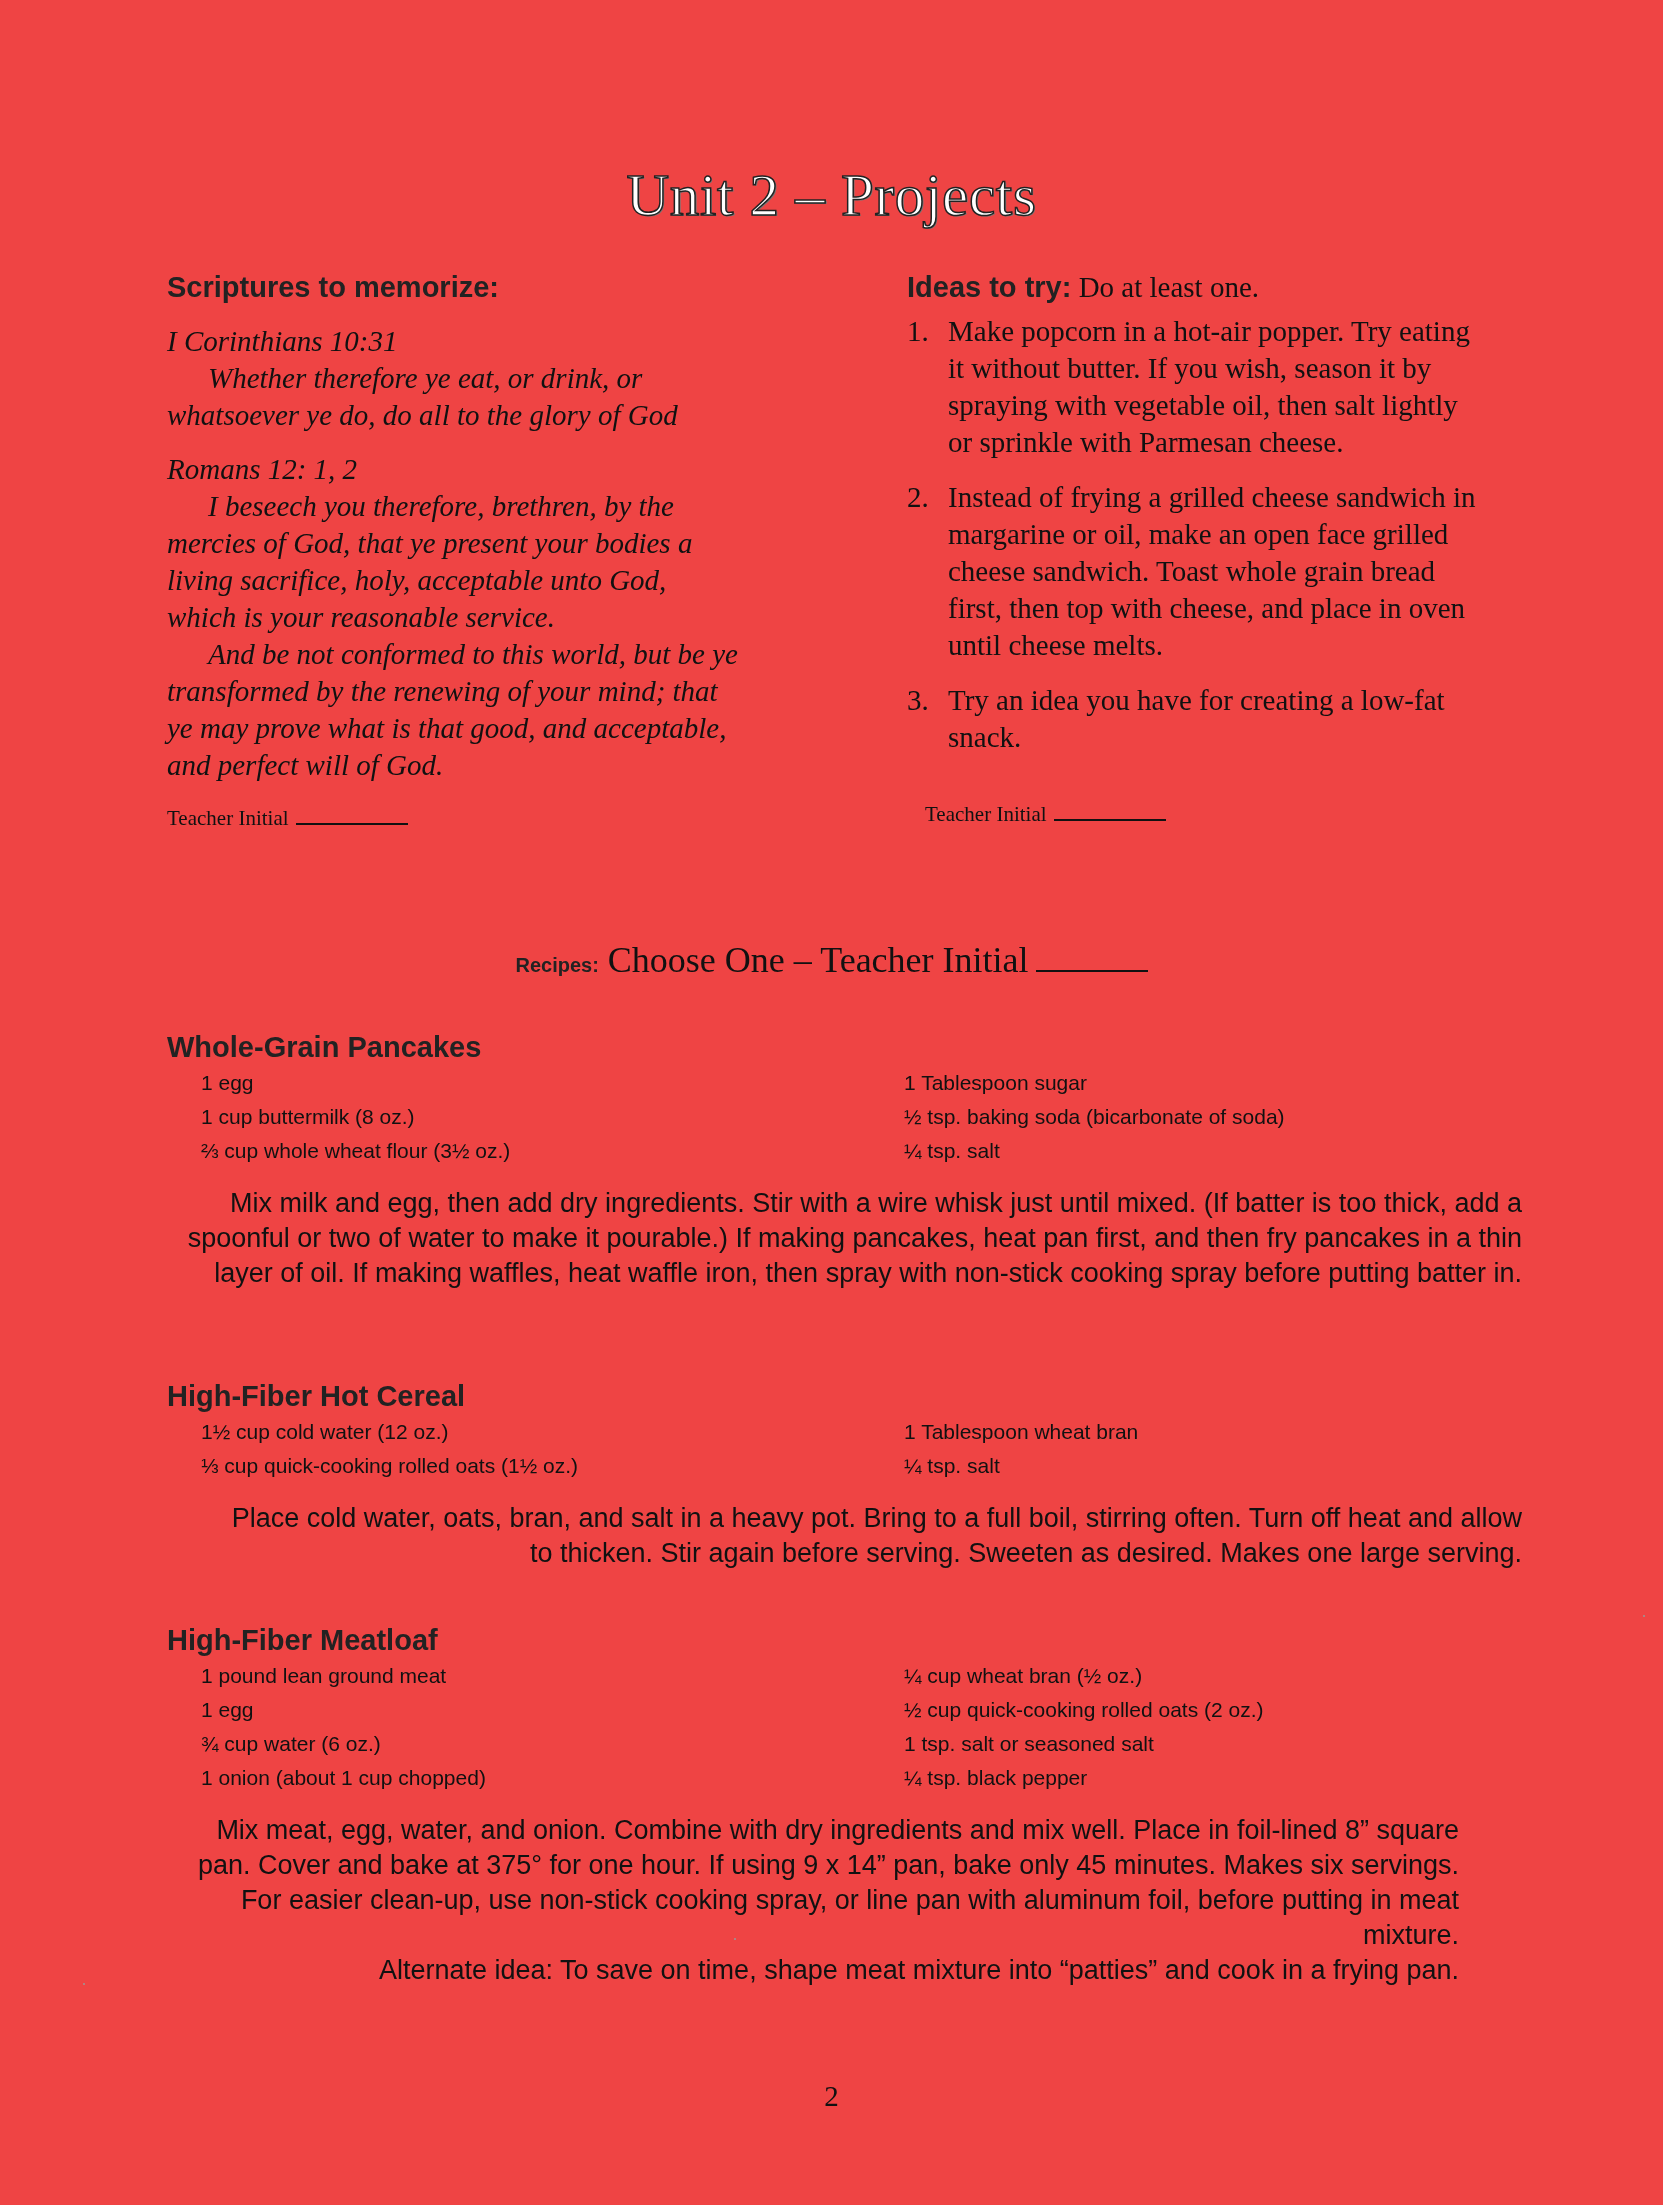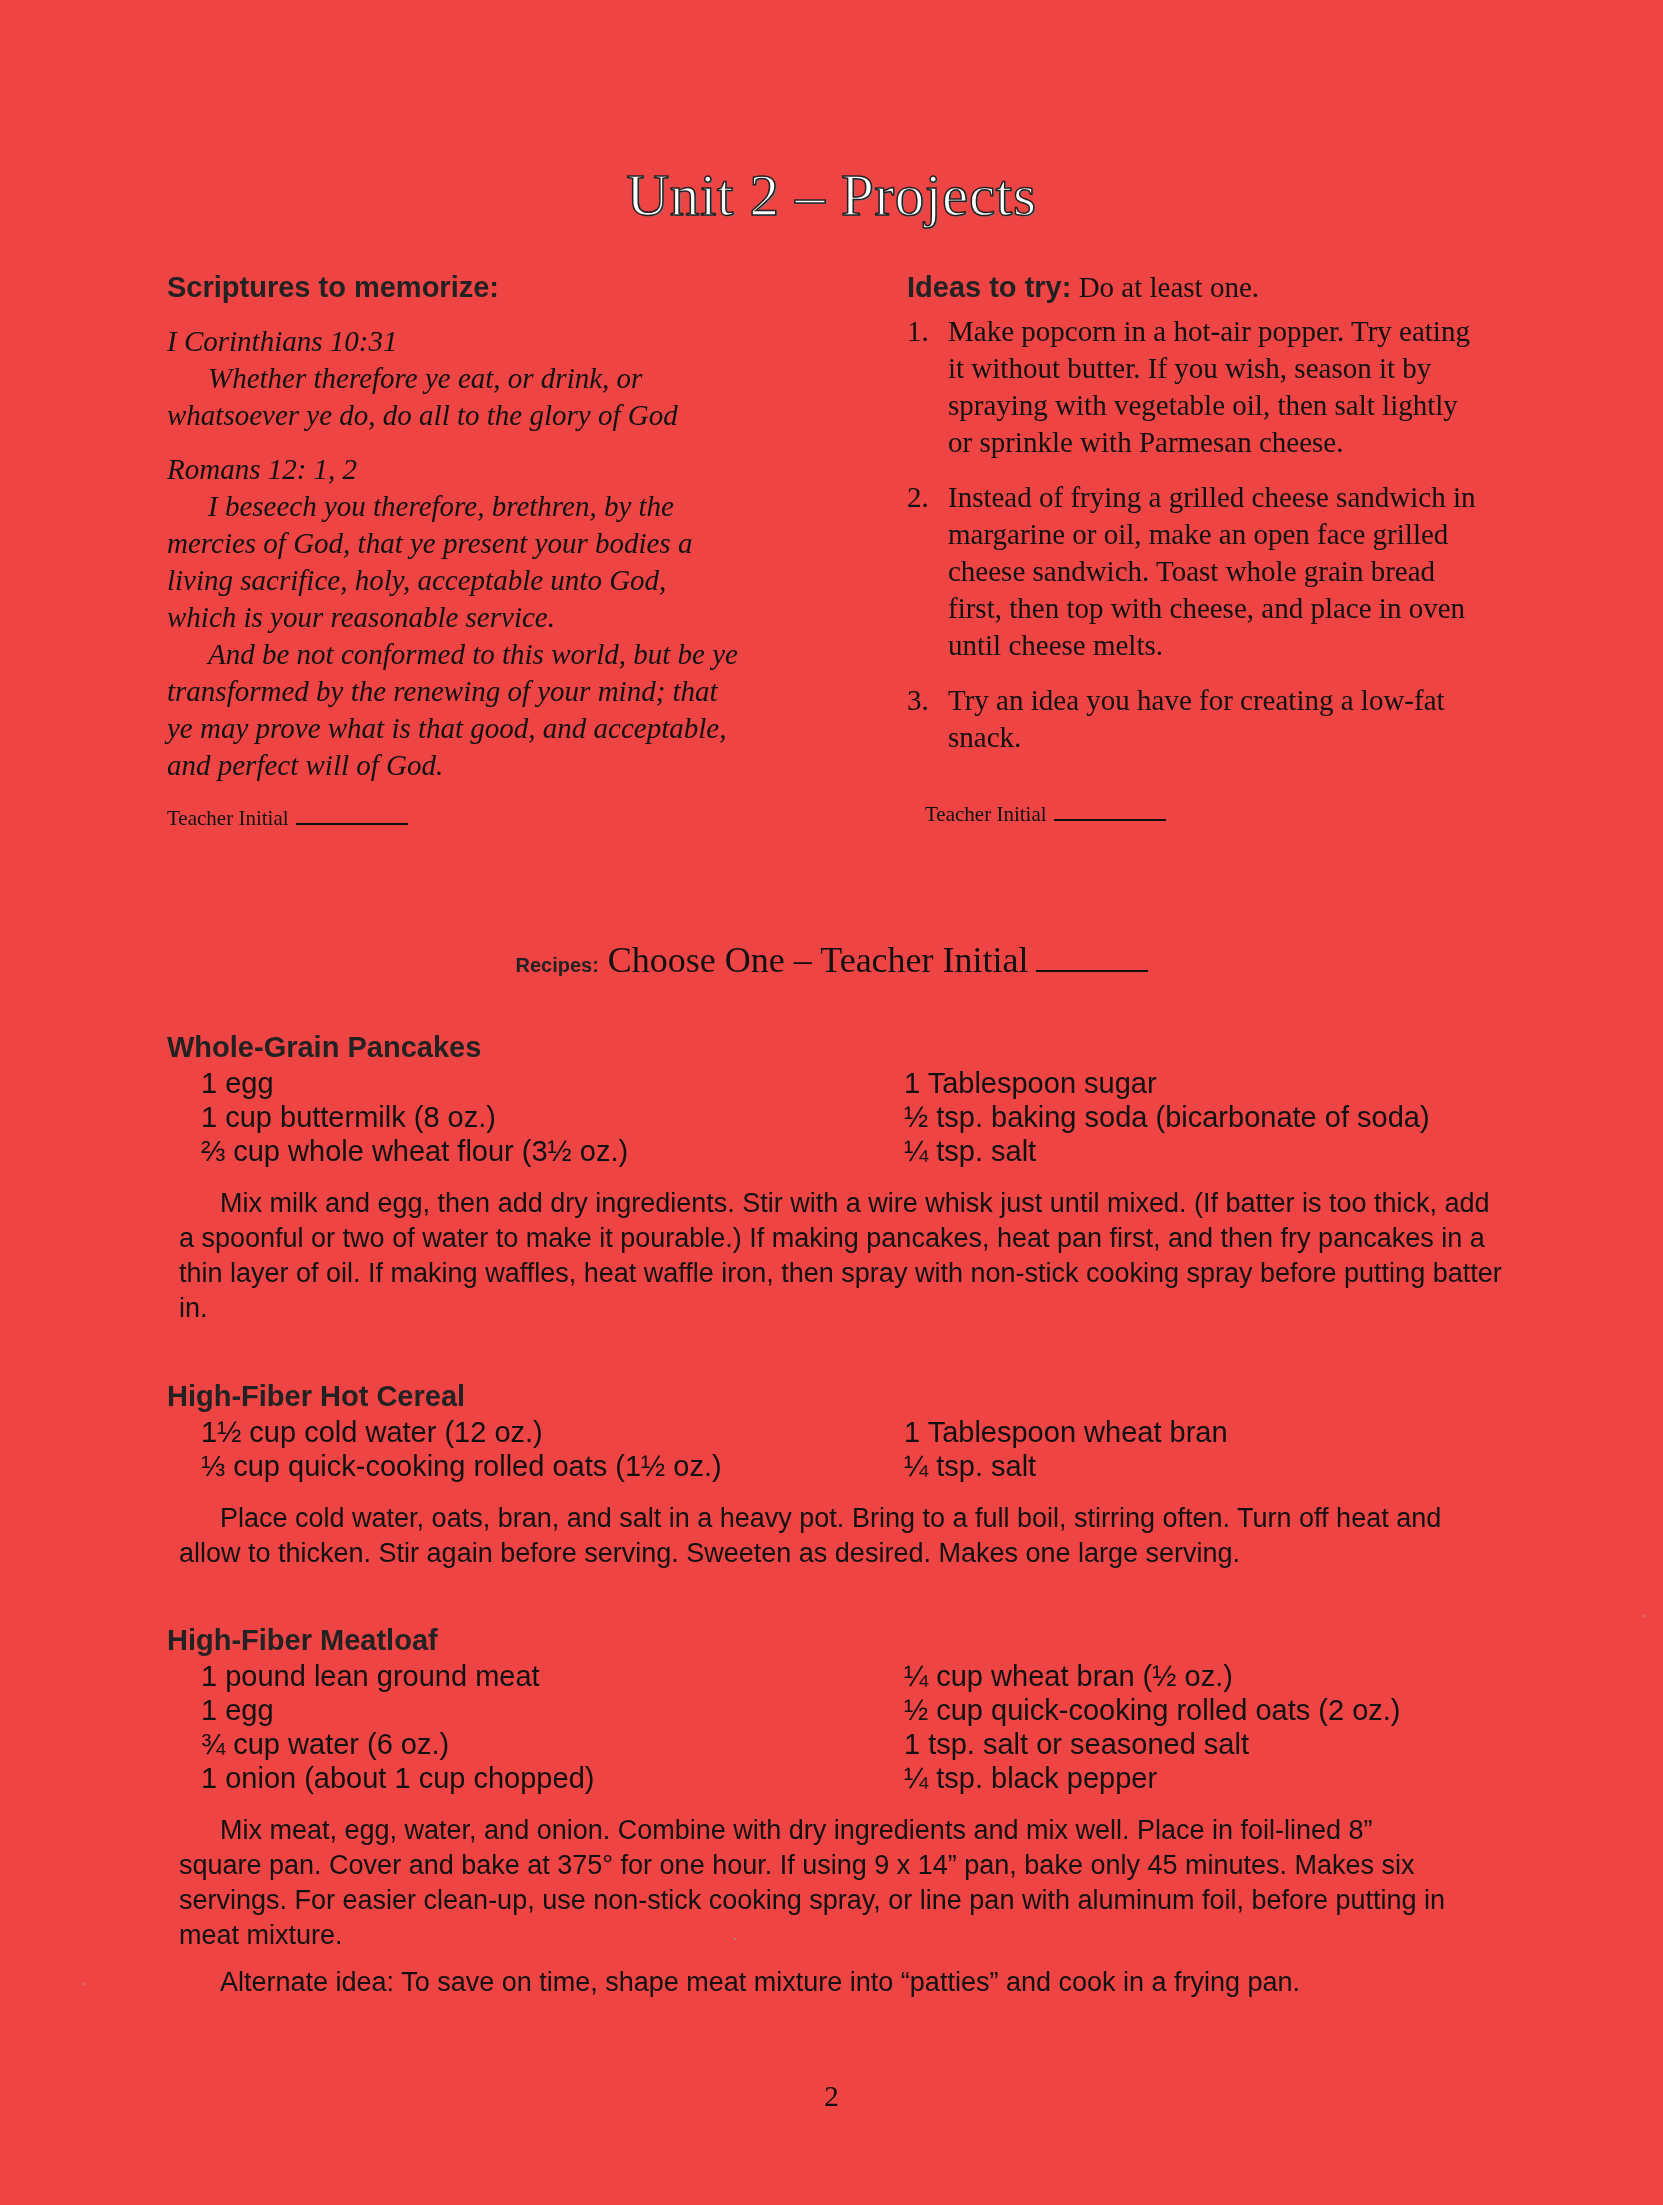--- a/index.html
+++ b/index.html
@@ -35,25 +35,25 @@
   .idea .num { position: absolute; left: 0; top: 0; }
 
   
   .recipes-line { left: 0; width: 1663px; top: 941px; text-align: center; white-space: nowrap; line-height: 39px; }
   .recipes-line .sec-head { font-size: 20px; }
   .recipes-line .serif-part { font-family: "Liberation Serif", serif; font-size: 36px; }
 
   .recipe { left: 167px; width: 1355px; }
   .recipe h3 { margin: 0; font-family: "Liberation Sans", sans-serif; font-weight: bold; font-size: 29px; line-height: 37px; height: 37px; color: #222; }
   .ing-grid { position: relative; }
-  .ing-row { display: flex; font-family: "Liberation Sans", sans-serif; font-size: 29px; line-height: 34px; height: 34px; white-space: nowrap; }
+  .ing-row { display: flex; font-family: "Liberation Sans", sans-serif; font-size: 21px; line-height: 34px; height: 34px; white-space: nowrap; }
   .ing-left { width: 737px; padding-left: 34px; box-sizing: border-box; }
   .ing-right { width: 618px; }
   .directions { font-family: "Liberation Sans", sans-serif; font-size: 27px; line-height: 35px; margin-top: 18px; text-indent: 41px; }
-  .directions p { margin: 12px; text-indent: 41px; }
+  .directions p { margin: 0; text-indent: 41px; text-align: right; }
 
   .pageno { left: 0; width: 1663px; top: 2080px; text-align: center; font-family: "Liberation Serif", serif; font-size: 29px; }
   .speck { position: absolute; background: #999; width: 2.1px; height: 2.1px; border-radius: 50%; }
 </style>
 </head>
 <body>
 
 <div class="page">
 
   <div class="abs title">Unit 2 – Projects</div>

